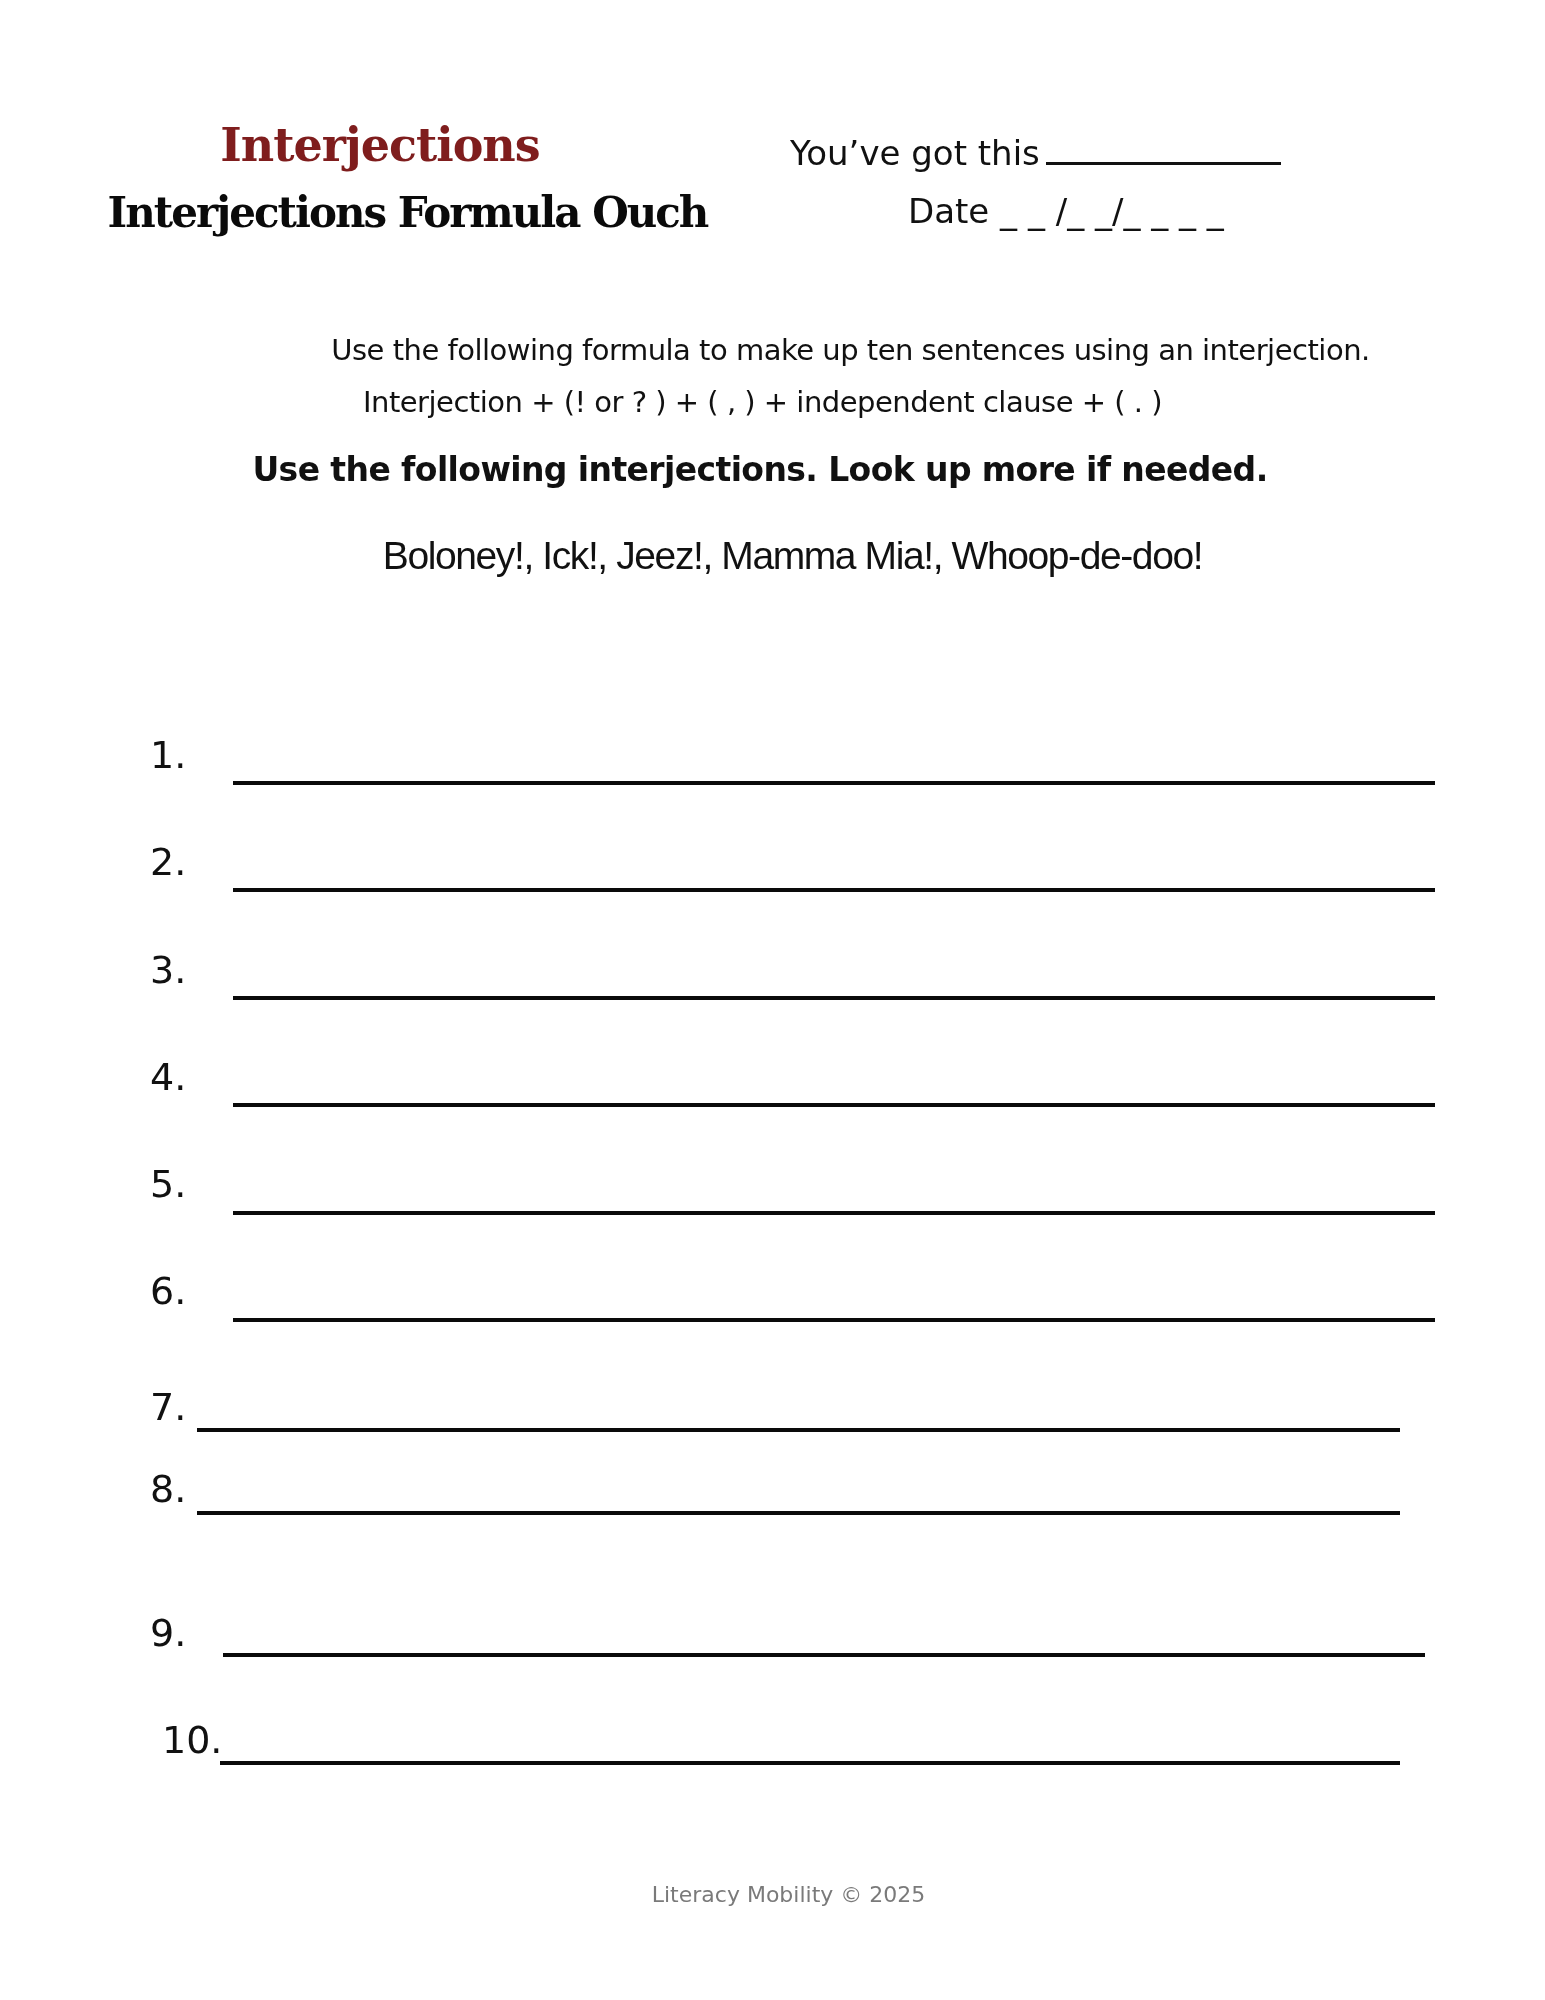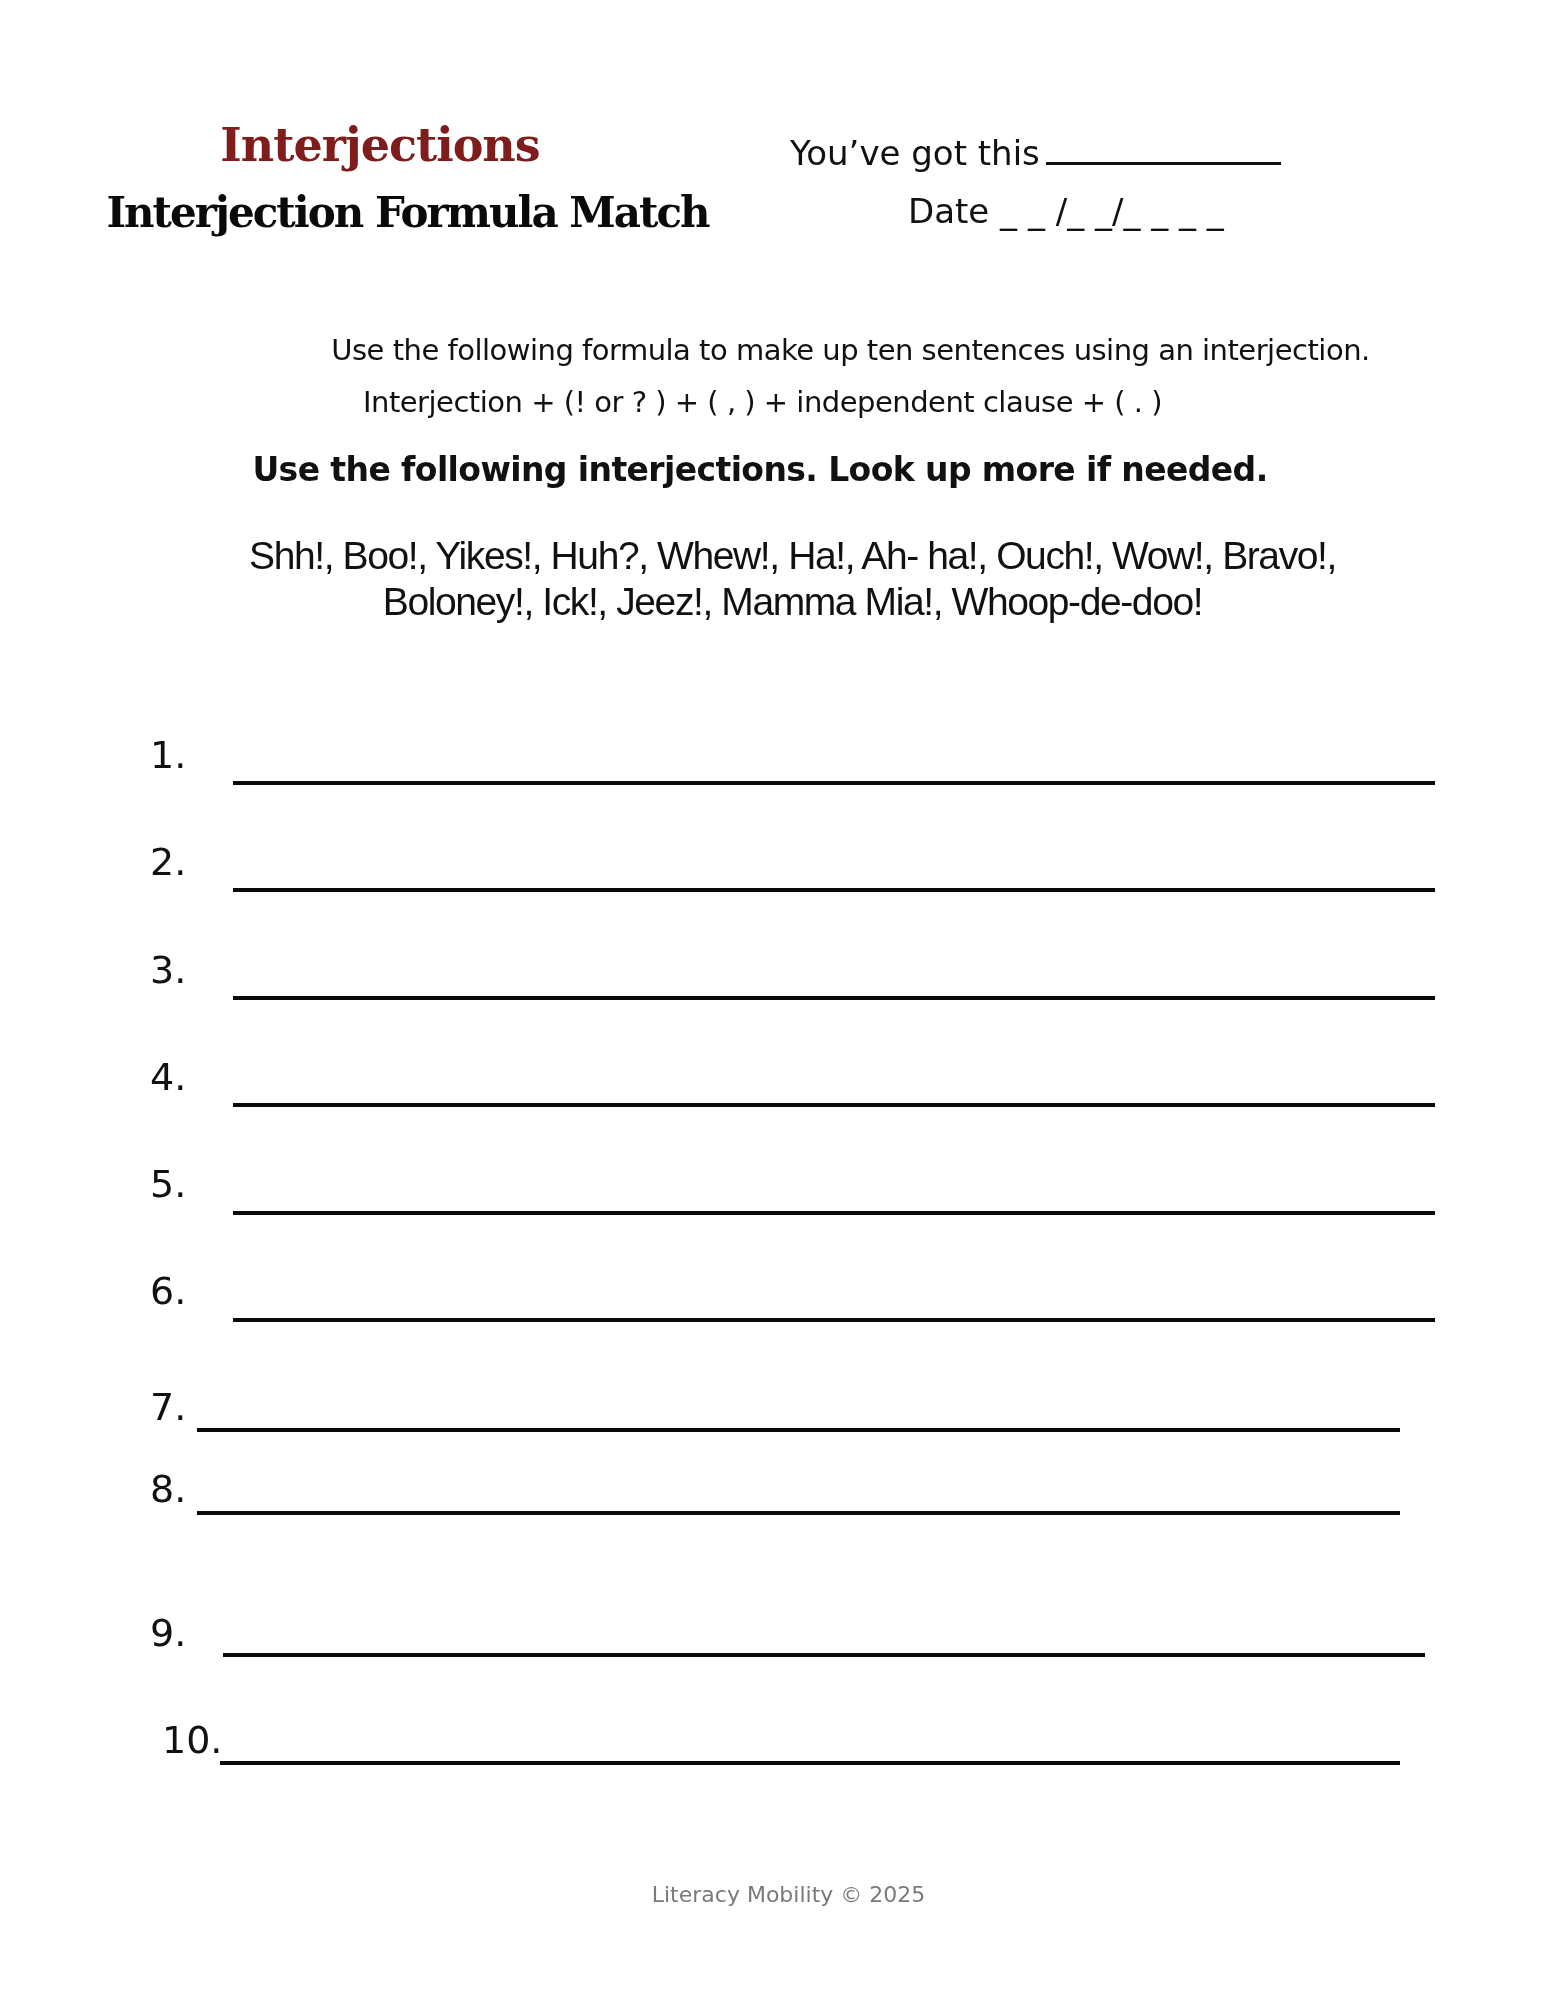--- a/index.html
+++ b/index.html
@@ -46,33 +46,32 @@
     left: 16px; width: 1545px; top: 1882px; text-align: center;
     font-family: "DejaVu Sans", sans-serif; font-size: 22px; color: #7a7a7a;
   }
 </style>
 </head>
 <body>
 
 <div>
 
   <div class="abs title-main">Interjections</div>
-  <div class="abs title-sub">Interjection Formula Match</div>
+  <div class="abs title-sub">Interjections Formula Ouch</div>
 
   <div class="abs name-field">
     <span>You’ve got this</span><span class="blank"></span>
   </div>
   <div class="abs date-field">Date _ _ /_ _/_ _ _ _</div>
 
   <div class="abs instr1">Use the following formula to make up ten sentences using an interjection.</div>
   <div class="abs formula">Interjection + (! or ? ) + ( , ) + independent clause + ( . )</div>
   <div class="abs bold-instr">Use the following interjections. Look up more if needed.</div>
 
   <div class="abs word-bank">
-    <div>Shh!, Boo!, Yikes!, Huh?, Whew!, Ha!, Ah- ha!, Ouch!, Wow!, Bravo!,</div>
     <div>Boloney!, Ick!, Jeez!, Mamma Mia!, Whoop-de-doo!</div>
   </div>
 
   <div>
     <span class="abs num" style="left:150px; top:733px;">1.</span>
     <div class="line" style="left:233px; top:781px; width:1202px;"></div>
   </div>
   <div>
     <span class="abs num" style="left:150px; top:840px;">2.</span>
     <div class="line" style="left:233px; top:888px; width:1202px;"></div>

